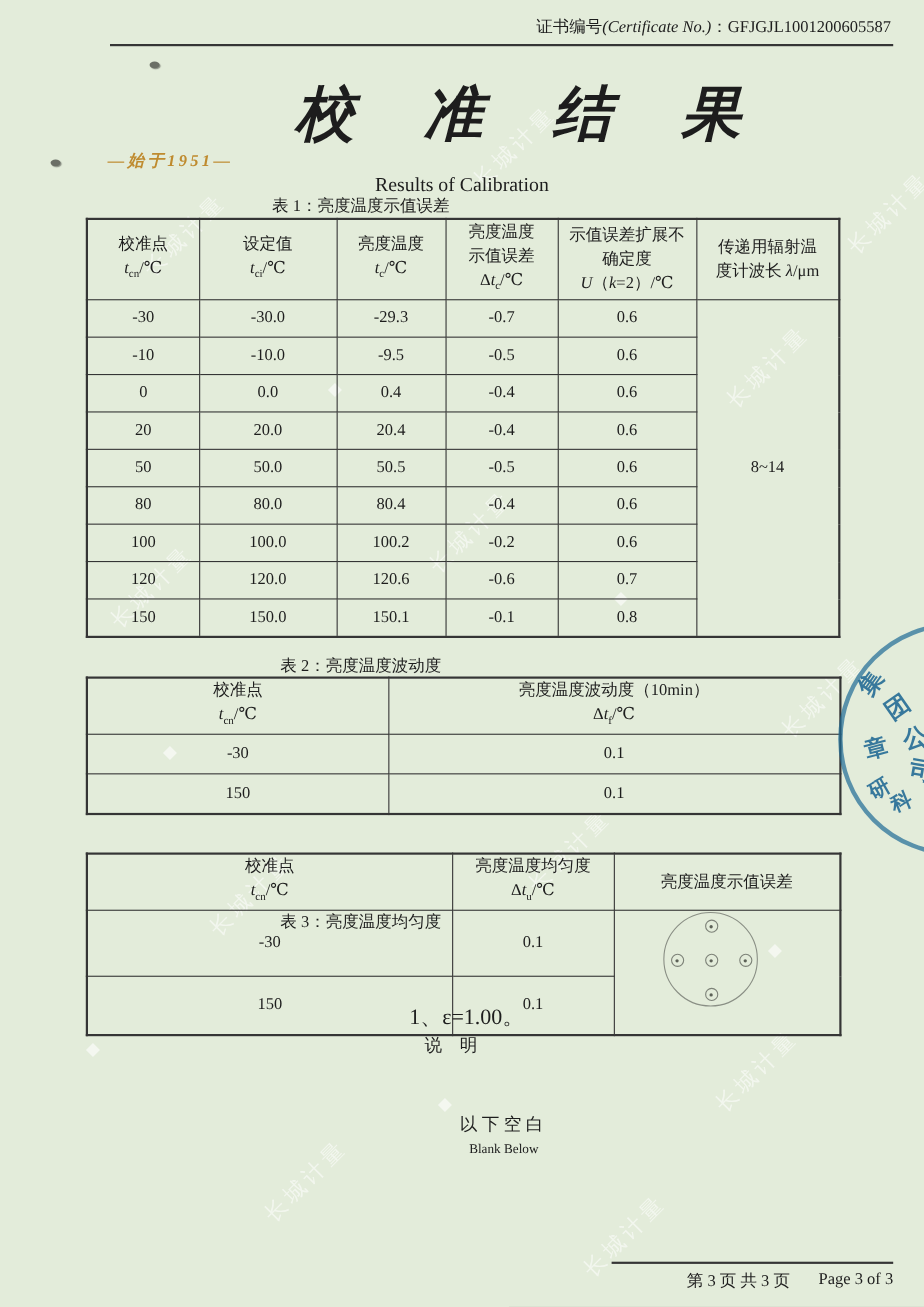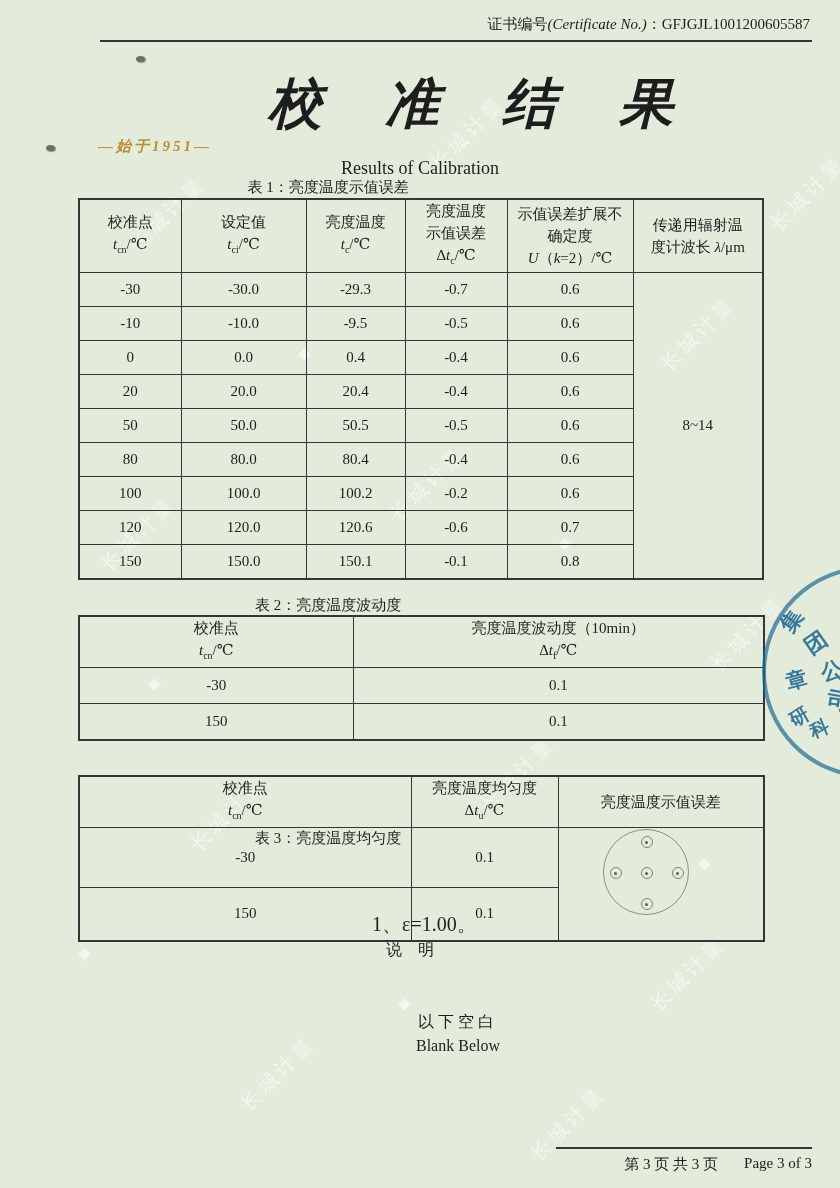--- a/index.html
+++ b/index.html
@@ -67,21 +67,21 @@
   .tp{position:absolute;width:12px;height:12px;border:1px solid #7d8278;border-radius:50%;
       display:flex;align-items:center;justify-content:center;}
   .tp .dot{width:3px;height:3px;background:#5c6157;border-radius:50%;}
   .tp.c{left:37px;top:37px;} .tp.t{left:37px;top:6px;} .tp.b{left:37px;top:68px;}
   .tp.l{left:6px;top:37px;}  .tp.r{left:68px;top:37px;}
 
   
   .note-head{position:absolute;top:940px;left:78px;width:670px;text-align:center;font-size:16px;letter-spacing:6px;}
   .note-item{position:absolute;top:911px;left:372px;font-size:20px;}
   .blank-cn{position:absolute;top:1012px;left:78px;width:760px;text-align:center;font-size:16px;letter-spacing:4px;}
-  .blank-en{position:absolute;top:1037px;left:78px;width:760px;text-align:center;font-size:16px;}
+  .blank-en{position:absolute;top:1037px;left:78px;width:760px;text-align:center;font-size:12px;}
 
   
   .stamp-circle{position:absolute;left:762px;top:566px;width:212px;height:212px;border-radius:50%;
       border:4px solid rgba(30,107,150,.7);}
   .stamp-ch{position:absolute;color:rgba(25,100,145,.85);font-weight:bold;
       font-family:"Liberation Sans",sans-serif;}
 
   
   .foot-rule{position:absolute;top:1147px;left:556px;width:256px;height:2px;background:var(--line);}
   .footer-text{position:absolute;top:1155px;right:28px;display:flex;gap:26px;font-size:15px;}

